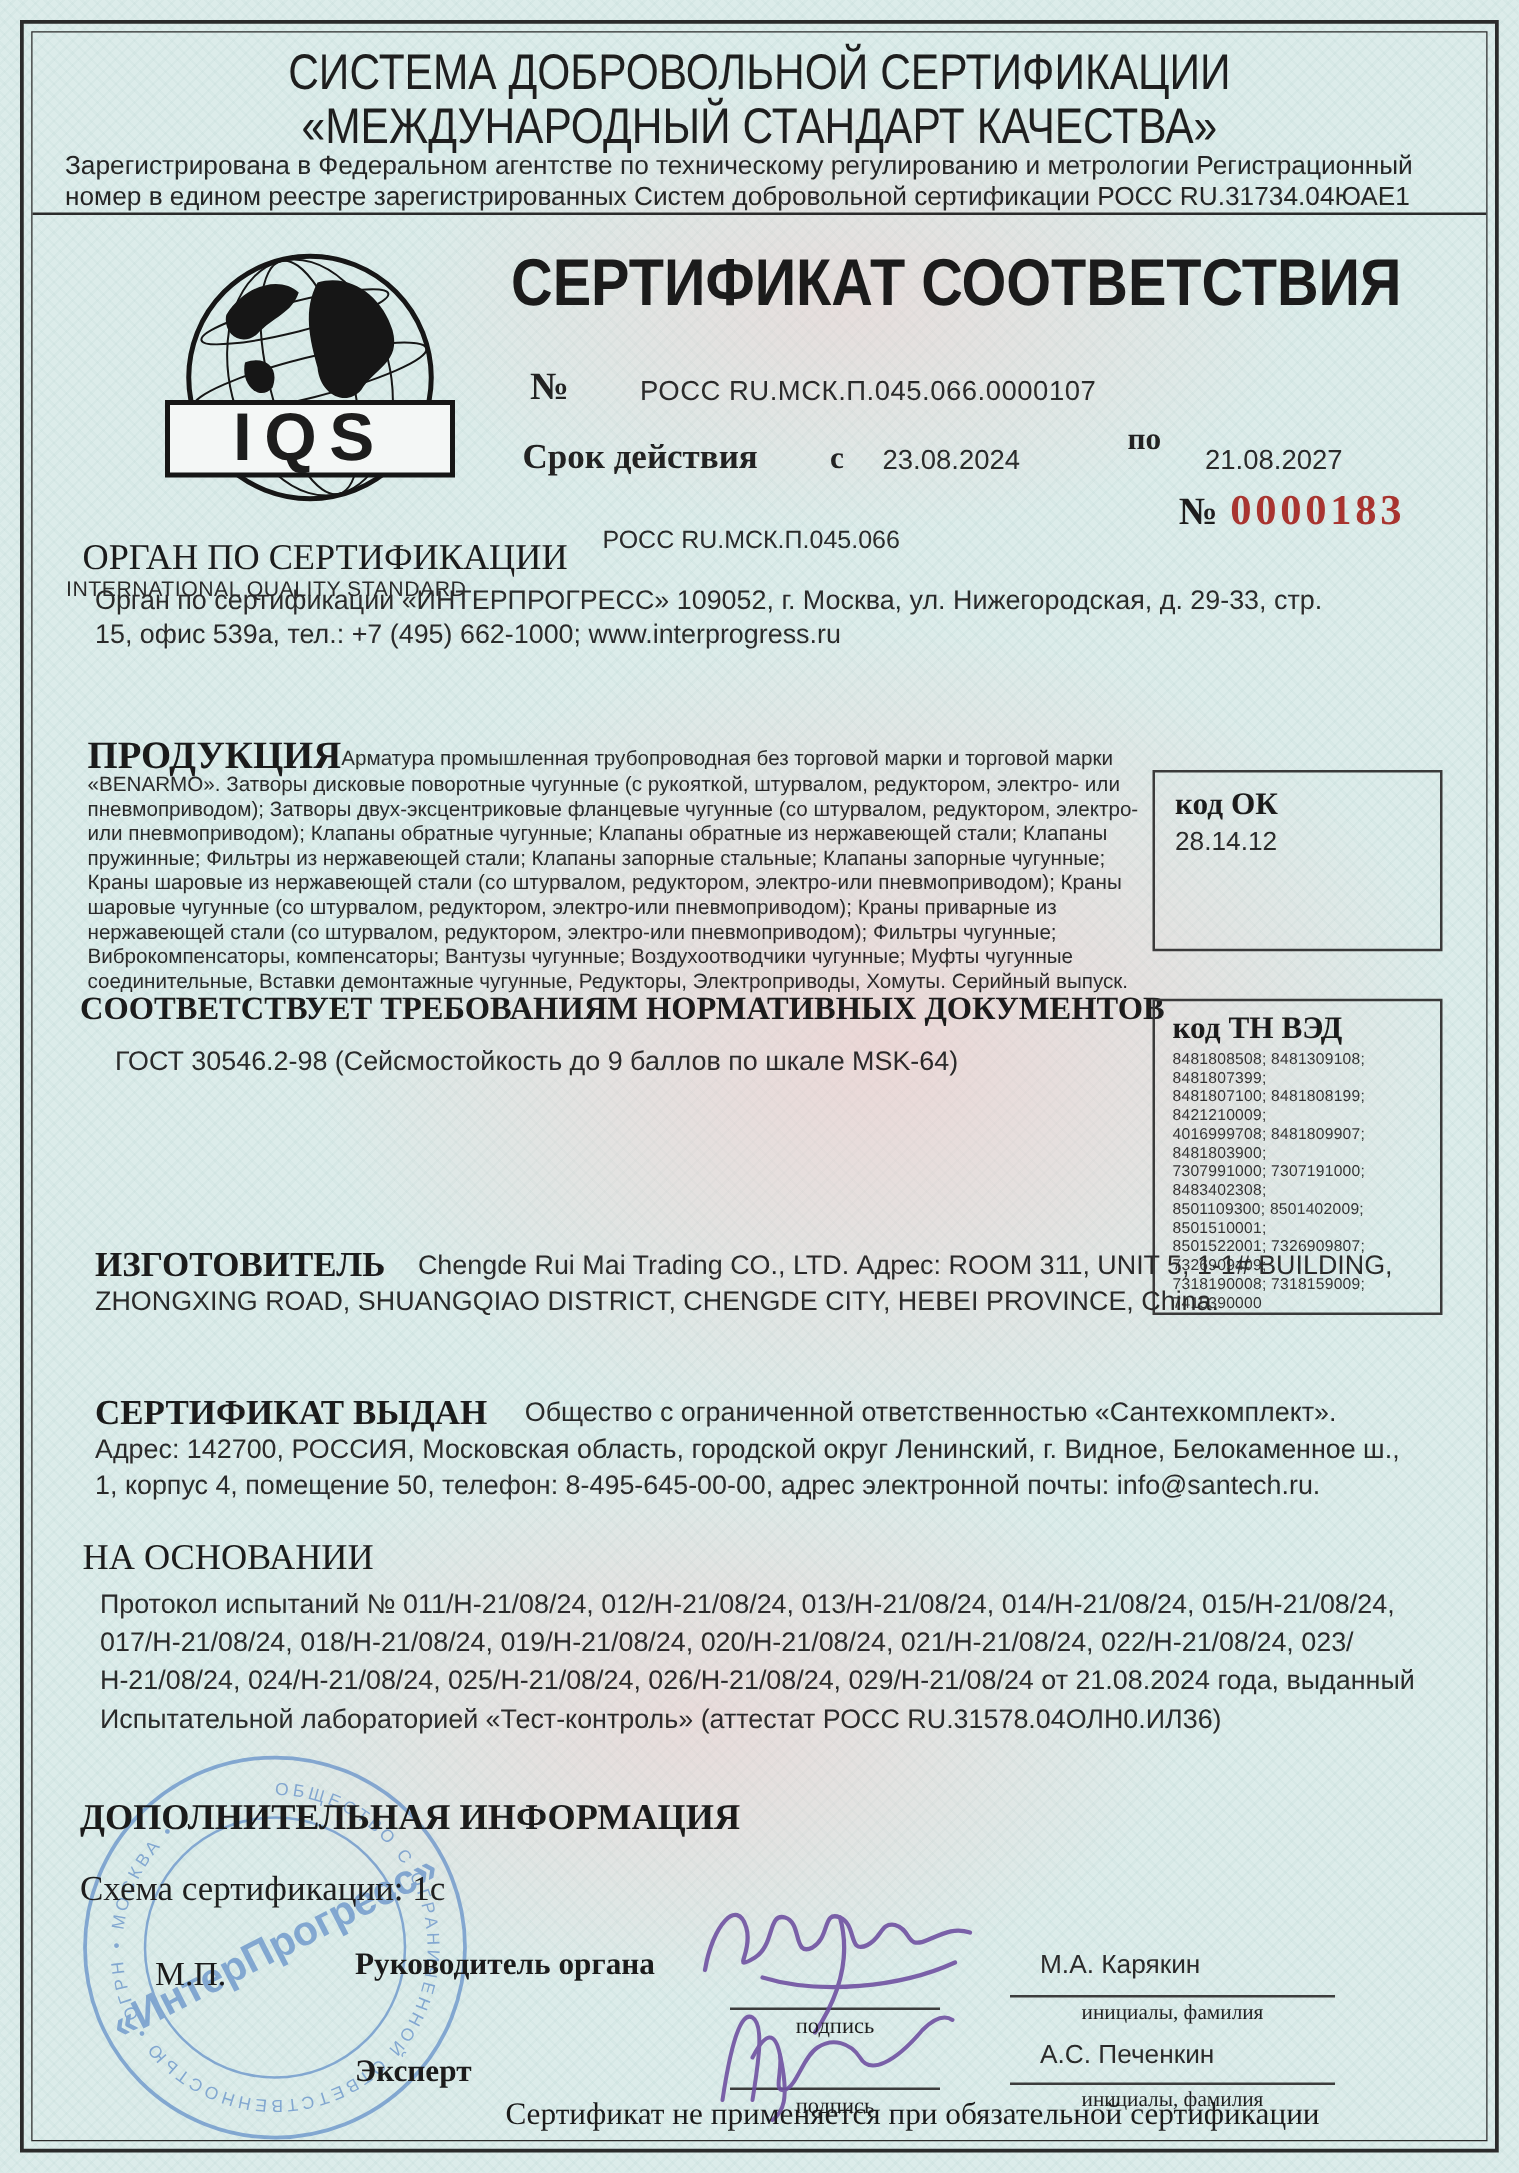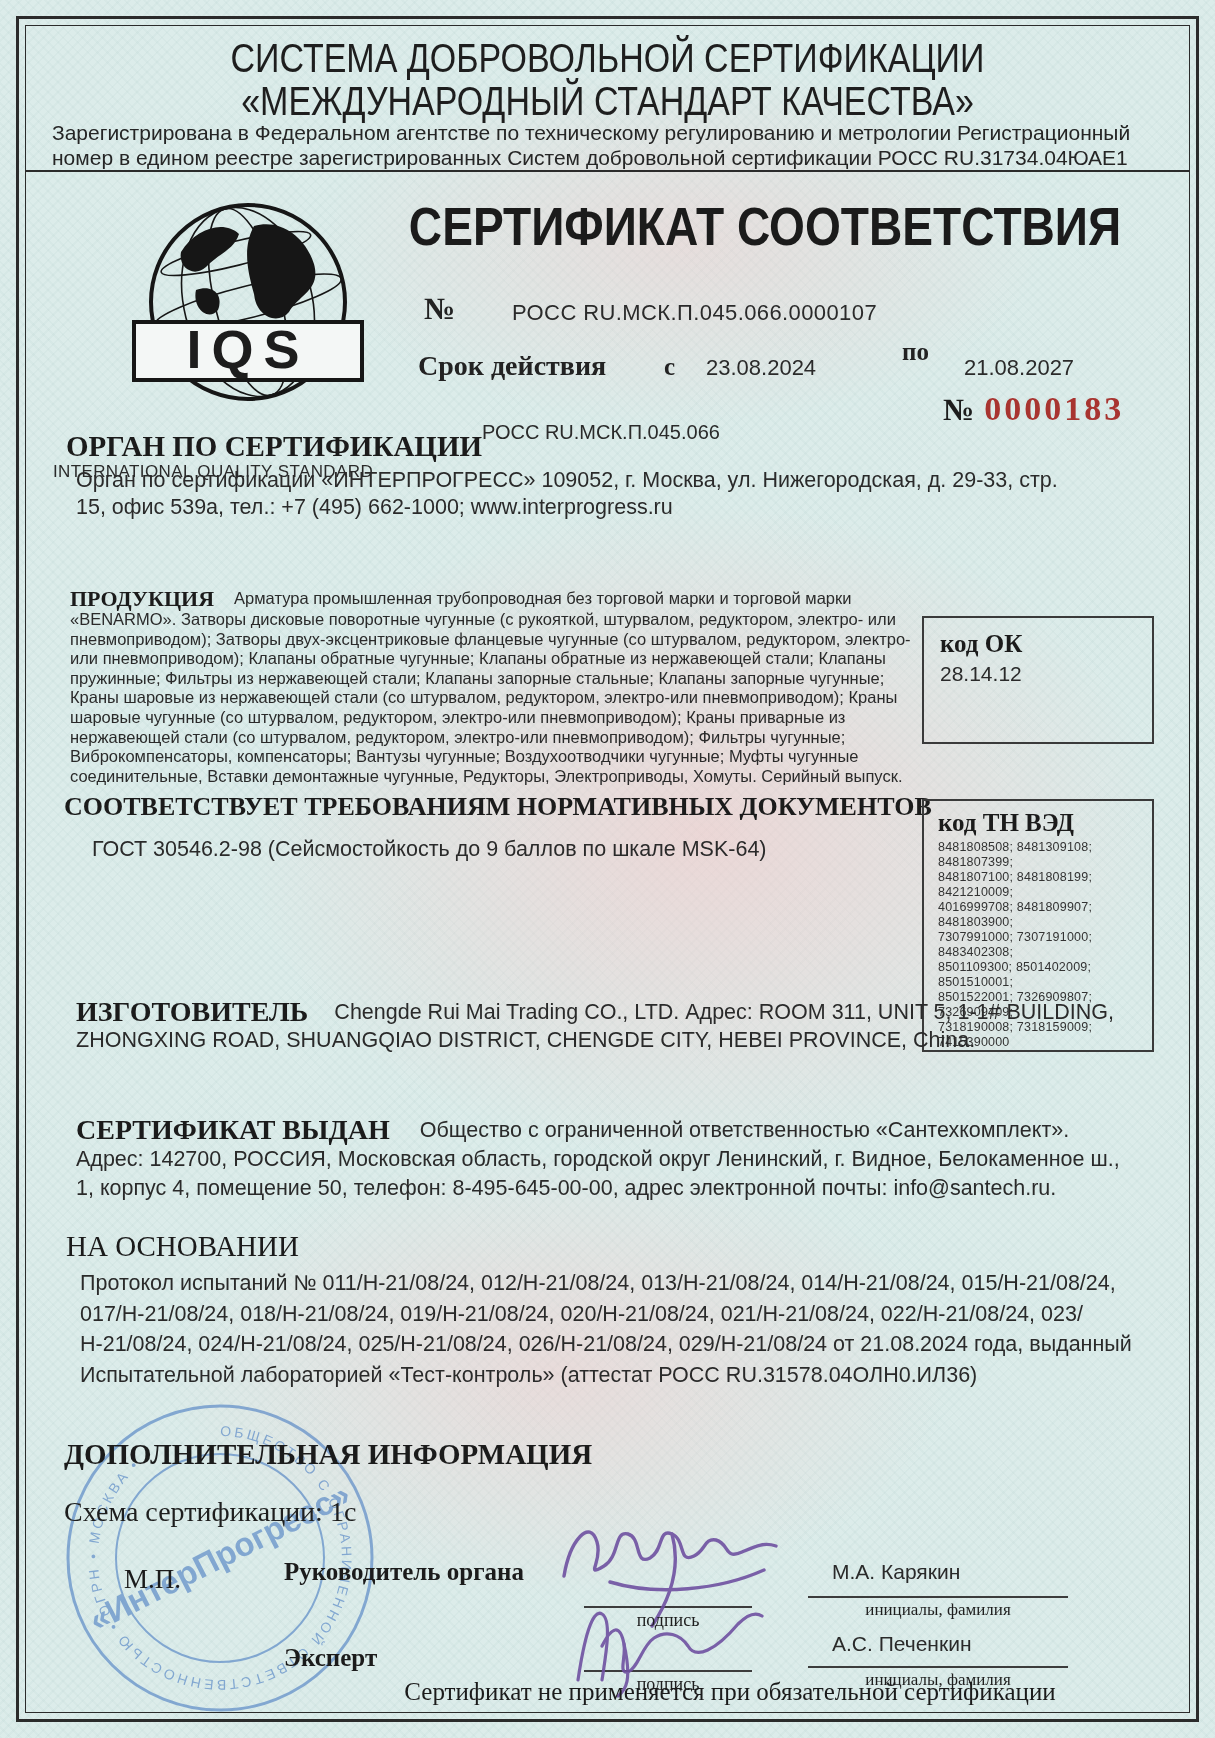--- a/index.html
+++ b/index.html
@@ -30,27 +30,27 @@
   .num-value{left:512px;top:300px;font-size:22px;letter-spacing:.4px;color:#2a2a2a;}
   .valid-label{left:418px;top:350px;font-size:28px;font-weight:bold;}
   .valid-from-label{left:664px;top:353px;font-size:25px;font-weight:bold;}
   .valid-from{left:706px;top:355px;font-size:22px;color:#2a2a2a;}
   .valid-to-label{left:902px;top:338px;font-size:25px;font-weight:bold;}
   .valid-to{left:964px;top:355px;font-size:22px;color:#2a2a2a;}
   .blank-num{left:943px;top:390px;}
   .blank-num .no{font-family:"Liberation Serif",serif;font-size:31px;font-weight:bold;color:#1d1d1d;}
   .blank-num .val{font-family:"Liberation Serif",serif;font-size:34px;font-weight:bold;letter-spacing:3px;color:#a83430;margin-left:10px;}
   .org-code{left:482px;top:421px;font-size:20px;color:#2a2a2a;}
-  .org-heading{left:66px;top:430px;font-size:29px;font-weight:bold;color:#1b1b1b;}
+  .org-heading{left:66px;top:430px;font-size:29px;font-weight:normal;color:#1b1b1b;}
   .org-text{left:76px;top:467px;width:1016px;font-size:21.5px;line-height:27px;color:#2a2a2a;}
   .products{left:70px;top:588px;width:842px;font-size:16.5px;line-height:19.6px;color:#2a2a2a;}
   .inline-heading{font-family:"Liberation Serif",serif;font-weight:bold;color:#1b1b1b;line-height:1;vertical-align:-2px;}
-  .products .inline-heading{font-size:22px;margin-right:20px;}
+  .products .inline-heading{font-size:31px;}
   .code-box{border:2px solid #3a3a3a;background:rgba(255,255,255,0.02);}
-  .ok-box{left:922px;top:616px;width:232px;height:128px;padding:12px 10px 0 16px;box-sizing:border-box;}
+  .ok-box{left:922px;top:616px;width:232px;height:145px;padding:12px 10px 0 16px;box-sizing:border-box;}
   .ok-box .lbl{font-family:"Liberation Serif",serif;font-size:25px;font-weight:bold;color:#1b1b1b;}
   .ok-box .val{font-size:21px;color:#2a2a2a;margin-top:4px;}
   .conf-heading{left:64px;top:792px;font-size:26px;font-weight:bold;color:#1b1b1b;white-space:nowrap;}
   .conf-text{left:92px;top:837px;font-size:21.5px;color:#2a2a2a;}
   .tnved-box{left:922px;top:799px;width:232px;padding:8px 6px 0 14px;box-sizing:border-box;}
   .tnved-box .lbl{font-family:"Liberation Serif",serif;font-size:25px;font-weight:bold;color:#1b1b1b;}
   .tnved-codes{font-size:12.5px;line-height:15px;color:#333;white-space:pre-line;margin-top:3px;letter-spacing:.2px;}
   .manufacturer{left:76px;top:998px;width:1050px;font-size:21.5px;line-height:28px;color:#2a2a2a;}
   .manufacturer .inline-heading{font-size:28px;margin-right:26px;}
   .issued{left:76px;top:1116px;width:1054px;font-size:21.5px;line-height:29px;color:#2a2a2a;}

